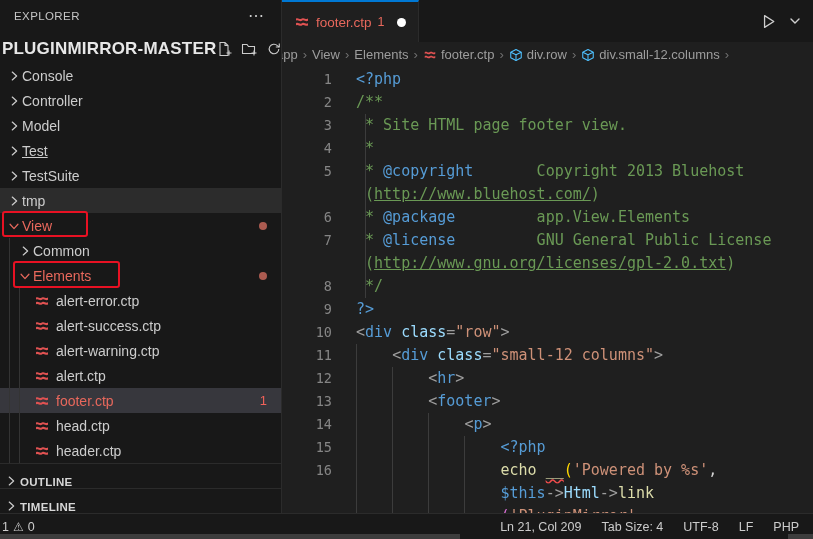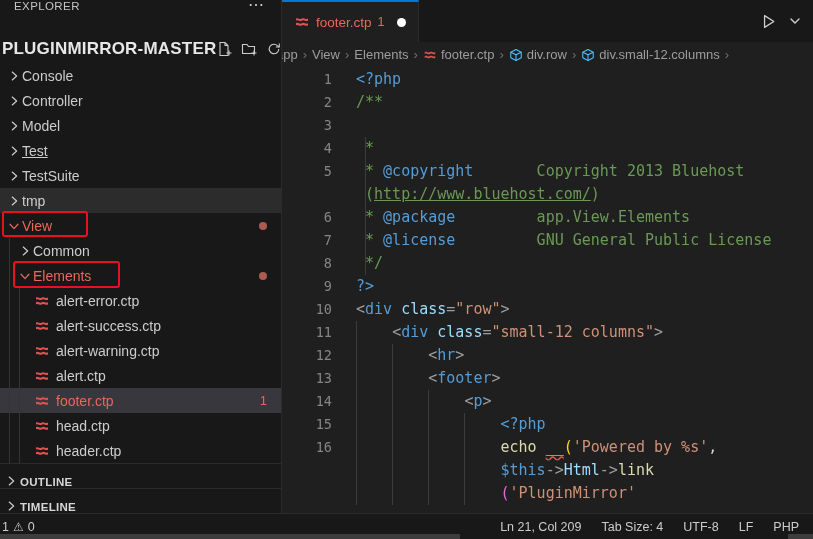--- a/index.html
+++ b/index.html
@@ -4,21 +4,21 @@
 <style>
   * { margin:0; padding:0; box-sizing:border-box; }
   html,body { width:813px; height:539px; overflow:hidden; background:#181818;
     font-family:"Liberation Sans", sans-serif; }
   .app { display:flex; flex-direction:column; width:813px; height:539px; }
   .main { display:flex; flex:1; min-height:0; }
 
   
   .sidebar { position:relative; width:281px; flex:0 0 281px; background:#181818;
     color:#cccccc; overflow:hidden; }
-  .sb-header { height:34px; display:flex; align-items:flex-start; justify-content:space-between;
+  .sb-header { height:34px; display:flex; align-items:center; justify-content:space-between;
     padding:0 16px 2px 14px; }
   .sb-title { font-size:11.5px; letter-spacing:.4px; color:#c5c5c5; }
   .sb-more { color:#cccccc; font-size:16px; letter-spacing:1px; cursor:pointer; line-height:10px; }
   .proj-row { height:29px; display:flex; align-items:center; padding-right:8px; }
   .proj-chevron { width:10px; margin-left:-2px; color:#ccc; }
   .proj-name { font-weight:bold; font-size:17px; color:#e7e7e7; letter-spacing:.2px; flex:0 0 auto; margin-left:4px; }
   .proj-tools { display:flex; gap:9px; margin-left:auto; }
   .proj-tools svg { width:16px; height:16px; stroke:#cccccc; stroke-width:1.1; fill:none; }
   .tree { position:relative; }
   .tree-row { position:relative; height:25px; display:flex; align-items:center; font-size:14px;
@@ -354,40 +354,45 @@
           <div class="code-line">
             <span class="ln">1</span>
             <span class="ct"><span class="kw">&lt;?php</span></span>
           </div>
           <div class="code-line">
             <span class="ln">2</span>
             <span class="ct"><span class="com">/**</span></span>
           </div>
           <div class="code-line">
             <span class="ln">3</span>
+            <span class="ct"><span class="ig" style="left: calc(1ch + 24px);"></span><span class="com"> * Site HTML page footer view.</span></span>
           </div>
           <div class="code-line">
             <span class="ln">4</span>
             <span class="ct"><span class="ig" style="left: calc(1ch + 24px);"></span><span class="com"> *</span></span>
           </div>
           <div class="code-line">
             <span class="ln">5</span>
             <span class="ct"><span class="ig" style="left: calc(1ch + 24px);"></span><span class="com"> * </span><span class="doc">@copyright</span><span class="com">       Copyright 2013 Bluehost</span></span>
           </div>
           <div class="code-line">
             <span class="ln"></span>
             <span class="ct"><span class="ig" style="left: calc(1ch + 24px);"></span><span class="com"> (</span><span class="url">http://www.bluehost.com/</span><span class="com">)</span></span>
           </div>
           <div class="code-line">
             <span class="ln">6</span>
             <span class="ct"><span class="ig" style="left: calc(1ch + 24px);"></span><span class="com"> * </span><span class="doc">@package</span><span class="com">         app.View.Elements</span></span>
           </div>
           <div class="code-line">
             <span class="ln">7</span>
             <span class="ct"><span class="ig" style="left: calc(1ch + 24px);"></span><span class="com"> * </span><span class="doc">@license</span><span class="com">         GNU General Public License</span></span>
+          </div>
+          <div class="code-line">
+            <span class="ln"></span>
+            <span class="ct"><span class="ig" style="left: calc(1ch + 24px);"></span><span class="com"> (</span><span class="url">http://www.gnu.org/licenses/gpl-2.0.txt</span><span class="com">)</span></span>
           </div>
           <div class="code-line">
             <span class="ln">8</span>
             <span class="ct"><span class="ig" style="left: calc(1ch + 24px);"></span><span class="com"> */</span></span>
           </div>
           <div class="code-line">
             <span class="ln">9</span>
             <span class="ct"><span class="kw">?&gt;</span></span>
           </div>
           <div class="code-line">

